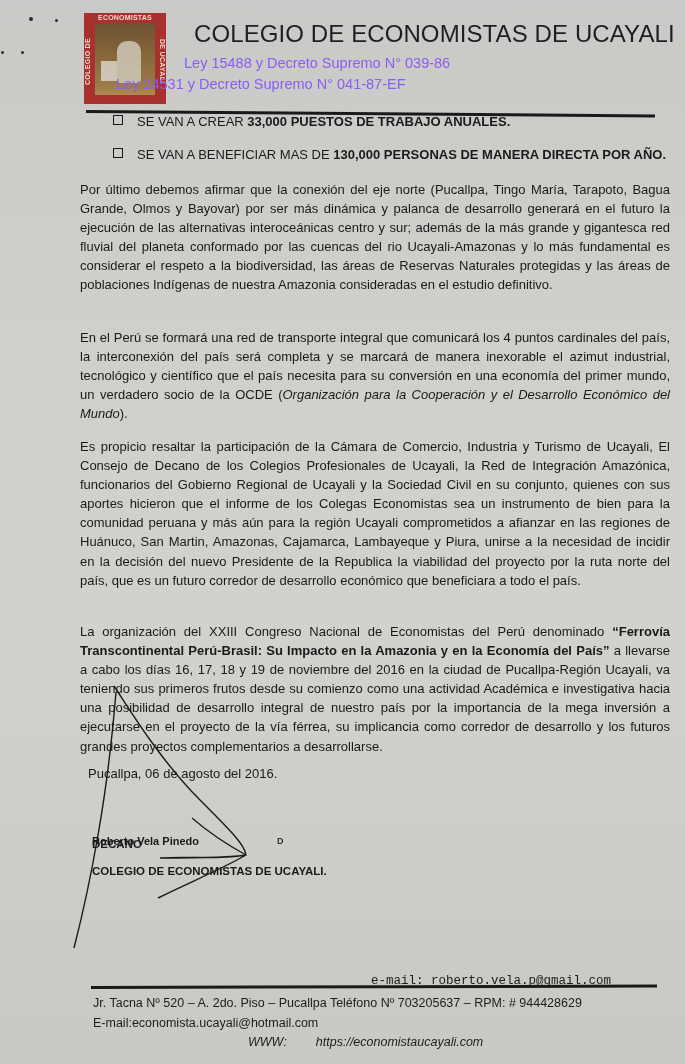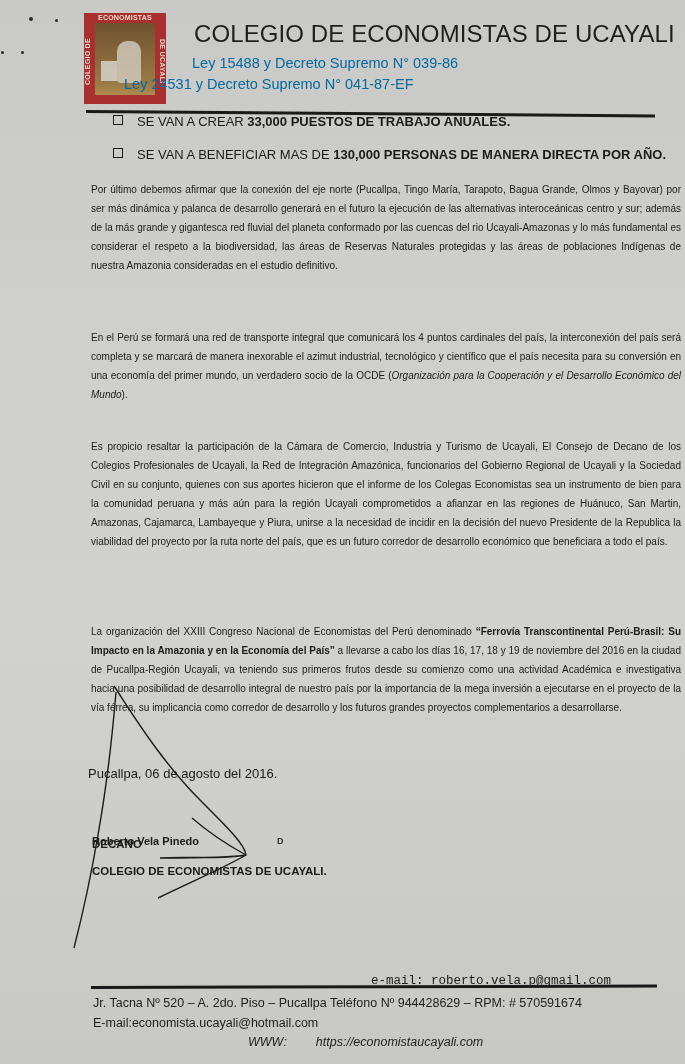--- a/index.html
+++ b/index.html
@@ -76,25 +76,25 @@
     .header-title {
       position: absolute;
       left: 194px;
       top: 20px;
       font-size: 24px;
       color: #1f1f1f;
       letter-spacing: 0.1px;
     }
     .header-sub {
       position: absolute;
-      left: 16px;
+      left: 8px;
       width: 623px;
       text-align: center;
       font-size: 14.5px;
-      color: #0369a1;
+      color: #8b5cf6;
     }
     .header-sub.l1 { top: 55px; padding-left: 176px; box-sizing: border-box; text-align: left; }
     .header-sub.l2 { top: 76px; padding-left: 108px; box-sizing: border-box; text-align: left; }
     .rule {
       position: absolute;
       height: 3px;
       background: #1a1a1a;
       transform-origin: left center;
     }
     
@@ -109,23 +109,23 @@
       display: inline-block;
       width: 8px; height: 8px;
       border: 1.5px solid #1a1a1a;
       margin-right: 14px;
       vertical-align: 1px;
     }
     .bullet b { font-weight: bold; }
     
     .para {
       position: absolute;
-      left: 91px;
+      left: 80px;
       width: 590px;
-      font-size: 10px;
+      font-size: 13px;
       line-height: 19.1px;
       text-align: justify;
       color: #1a1a1a;
     }
     .para i { font-style: italic; }
     .para b { font-weight: bold; }
     .date {
       position: absolute;
       left: 88px;
       top: 766px;
@@ -217,21 +217,21 @@
 <div class="sig-mark">D</div>
 
 <svg class="scribble" width="685" height="1064">
   <path d="M116 692 C112 740, 106 790, 98 835 C92 870, 85 905, 74 948" stroke="#1a1a1a" stroke-width="1.4" fill="none"></path>
   <path d="M114 686 C130 710, 160 760, 200 800 C230 830, 245 845, 246 855 C230 858, 190 858, 160 858 C190 856, 215 860, 246 855 C220 870, 190 882, 158 898" stroke="#1a1a1a" stroke-width="1.4" fill="none"></path>
   <path d="M192 818 C200 825, 215 838, 246 855" stroke="#1a1a1a" stroke-width="1.2" fill="none"></path>
 </svg>
 
 <div class="rule" style="left:91px;top:986px;width:566px;transform:rotate(-0.15deg);"></div>
 
-<div class="footer-line" style="top:996px;">Jr. Tacna Nº 520 – A. 2do. Piso – Pucallpa Teléfono Nº 944428629 – RPM: # 570591674</div>
+<div class="footer-line" style="top:996px;">Jr. Tacna Nº 520 – A. 2do. Piso – Pucallpa Teléfono Nº 703205637 – RPM: # 944428629</div>
 <div class="footer-line" style="top:1016px;">
   <span>E-mail:economista.ucayali@hotmail.com</span>
 </div>
 <div class="footer-line" style="top:974px;left:371px;font-family:Liberation Mono, monospace;">
   <span>e-mail: roberto.vela.p@gmail.com</span>
 </div>
 <div class="footer-line" style="top:1035px;left:248px;font-style:italic;">
   <span>WWW:</span>
   <span style="display:inline-block;width:22px;"></span>
   <span>https://economistaucayali.com</span>

